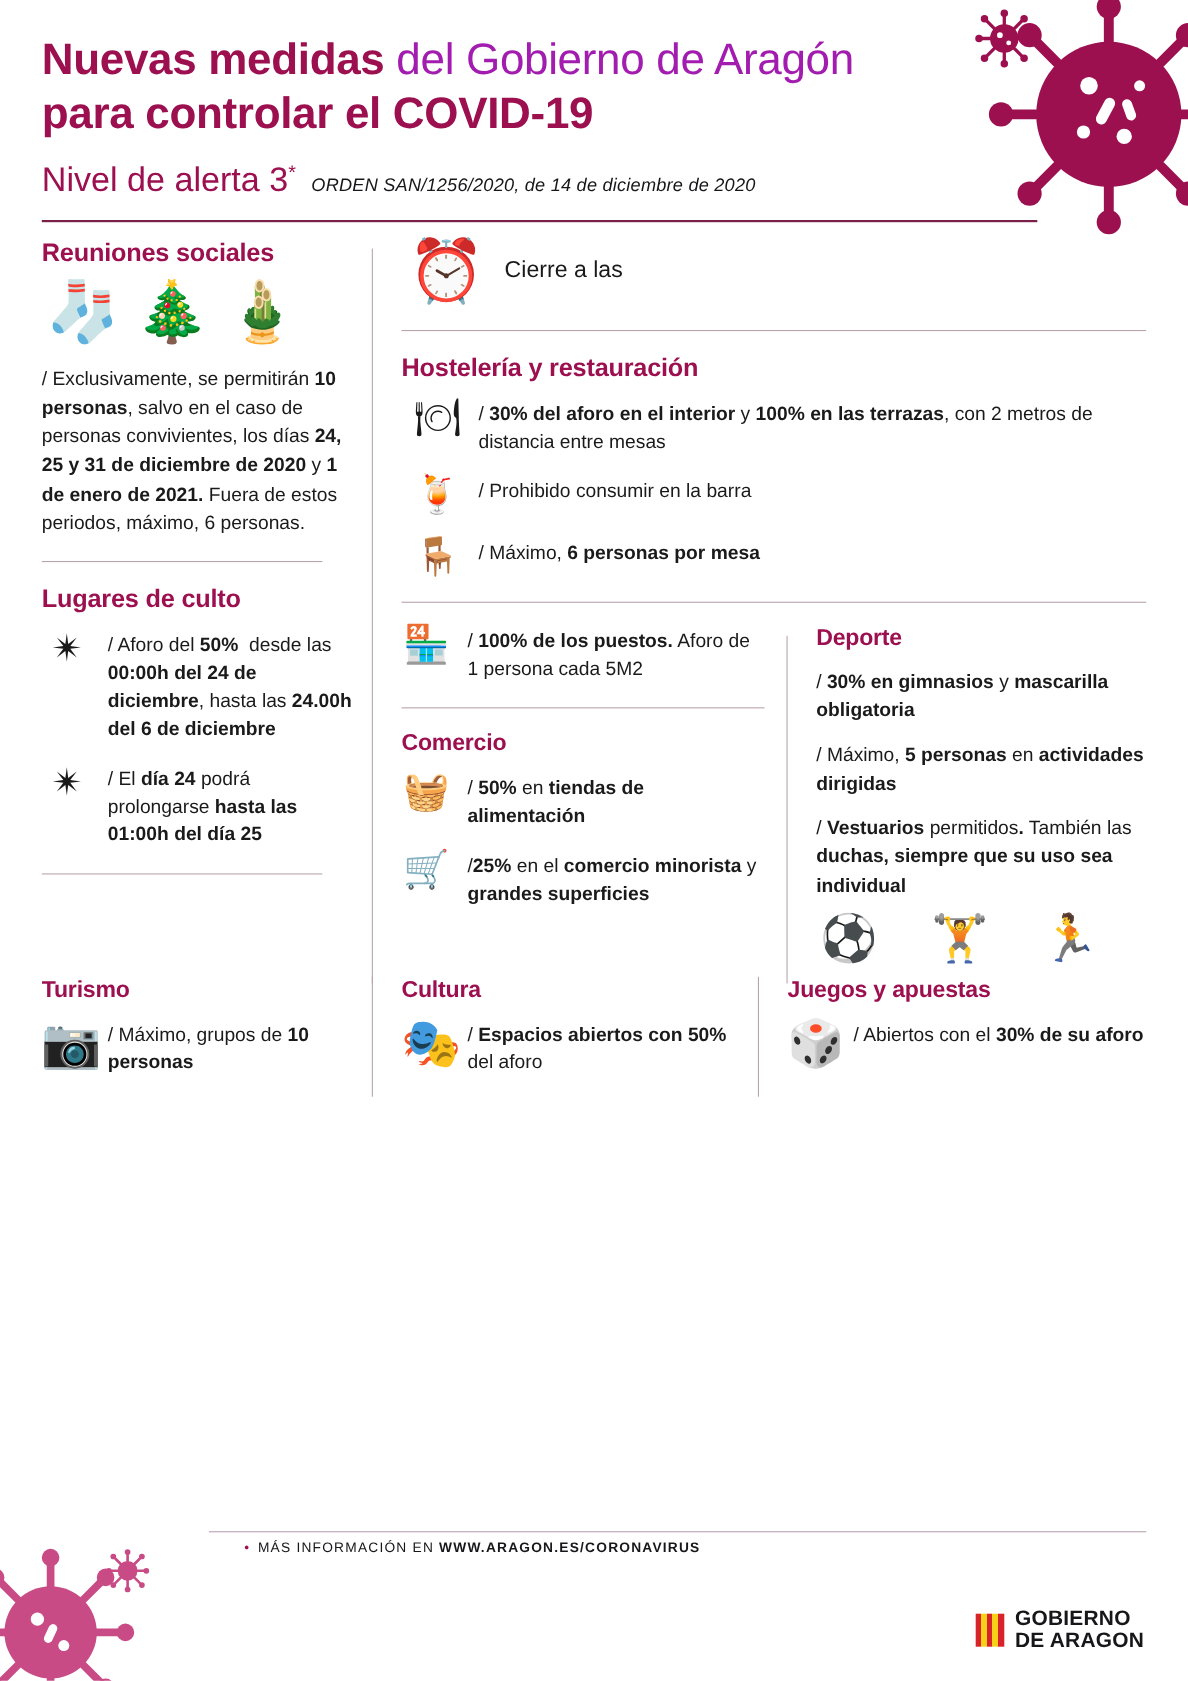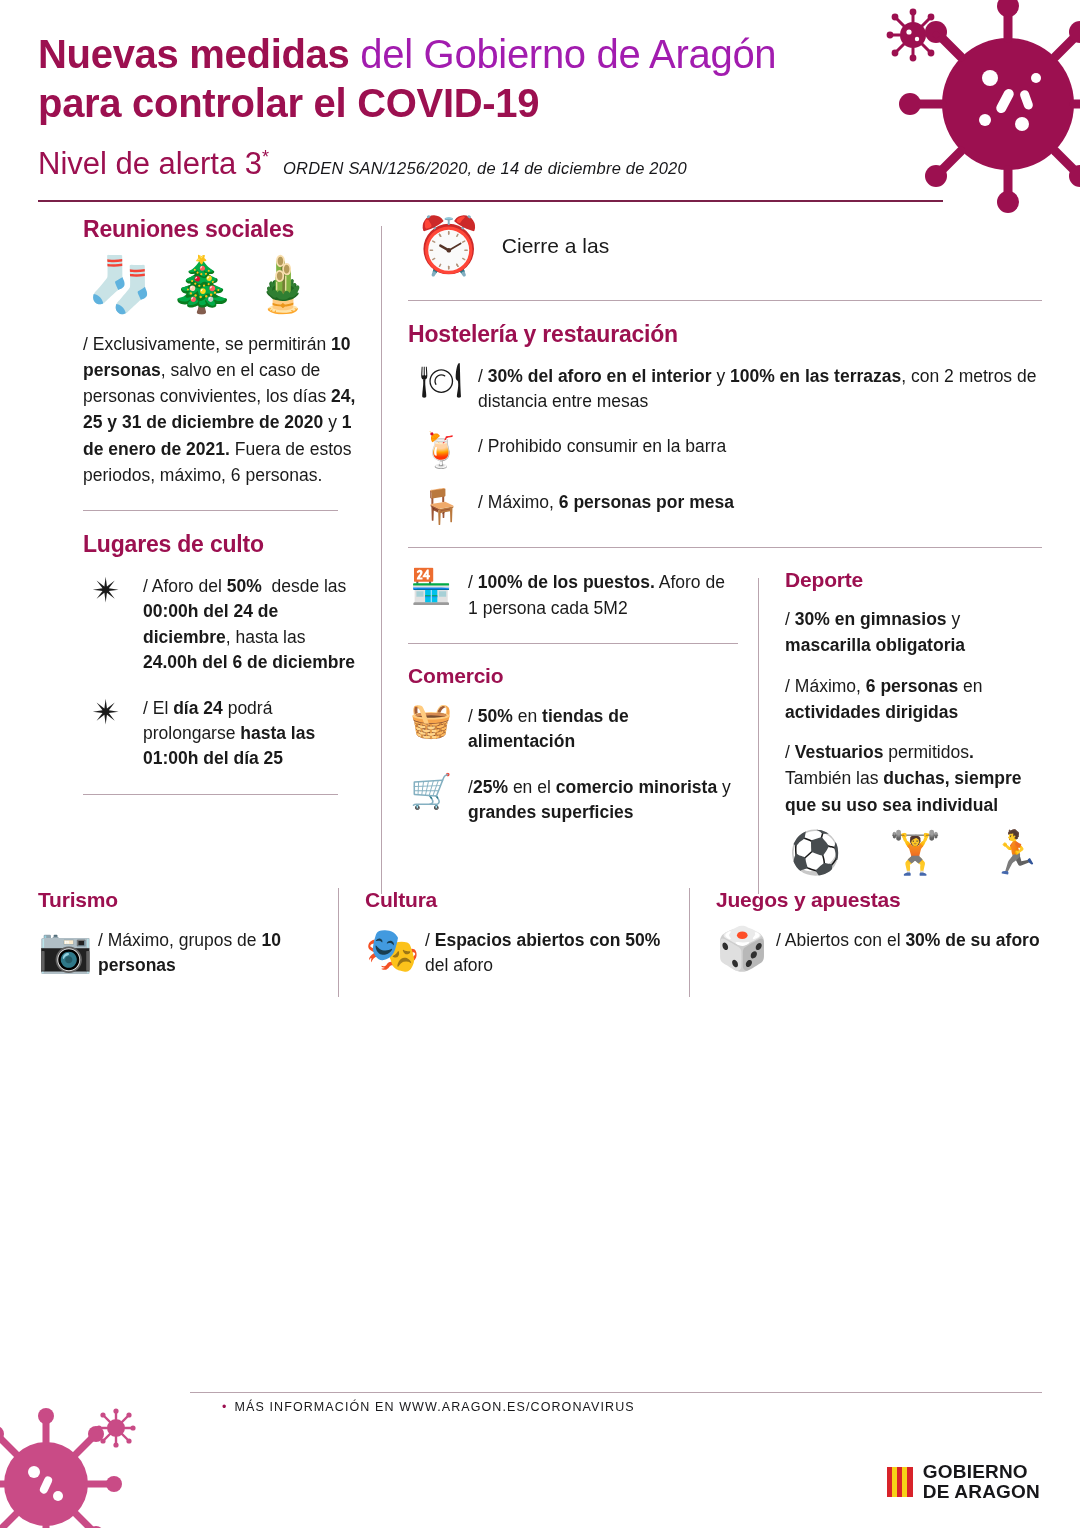--- a/index.html
+++ b/index.html
@@ -85,21 +85,20 @@
     width: 54px;
     height: 54px;
   }
 
   
   .content {
     position: relative;
     display: flex;
     padding: 14px 38px 0 38px;
     box-sizing: border-box;
-    margin-left: 45px;
   }
   .col-left {
     width: 300px;
     padding-right: 18px;
     box-sizing: border-box;
   }
   .vdiv {
     width: 1px;
     background: #b9a4ae;
     margin: 10px 0 0 0;
@@ -211,21 +210,21 @@
     border-top: 1px solid #b9a4ae;
   }
   .footer .finfo {
     position: absolute;
     top: 22px; left: 222px;
     font-size: 12.5px;
     letter-spacing: 1.1px;
     color: #17171a;
   }
   .footer .finfo .dot { color: #9c1050; margin-right: 7px; }
-  .footer .finfo b { font-weight: normal; }
+  .footer .finfo b { font-weight: bold; }
   .virus-bottom {
     position: absolute;
     left: -26px; bottom: -30px;
     width: 170px; height: 170px;
   }
   .virus-small-bottom {
     position: absolute;
     left: 96px; bottom: 80px;
     width: 40px; height: 40px;
   }
@@ -407,21 +406,21 @@
             <span class="ico">🛒</span>
             <span class="txt">/<b>25%</b> en el <b>comercio minorista</b> y <b>grandes superficies</b></span>
           </div>
         </div>
 
         <div class="vdiv"></div>
 
         <div class="c2">
           <h2 class="sect small">Deporte</h2>
           <p class="body">/ <b>30% en gimnasios</b> y <b>mascarilla obligatoria</b></p>
-          <p class="body">/ Máximo, <b>6 personas</b> en <b>actividades dirigidas</b></p>
+          <p class="body">/ Máximo, <b>5 personas</b> en <b>actividades dirigidas</b></p>
           <p class="body">/ <b>Vestuarios</b> permitidos<b>.</b> También las <b>duchas, siempre que su uso sea individual</b></p>
           <div class="emoji-row" style="font-size:42px;gap:48px;margin-top:10px">
             <span>⚽</span>
             <span>🏋️</span>
             <span>🏃</span>
           </div>
         </div>
       </div>
     </div>
   </div>

